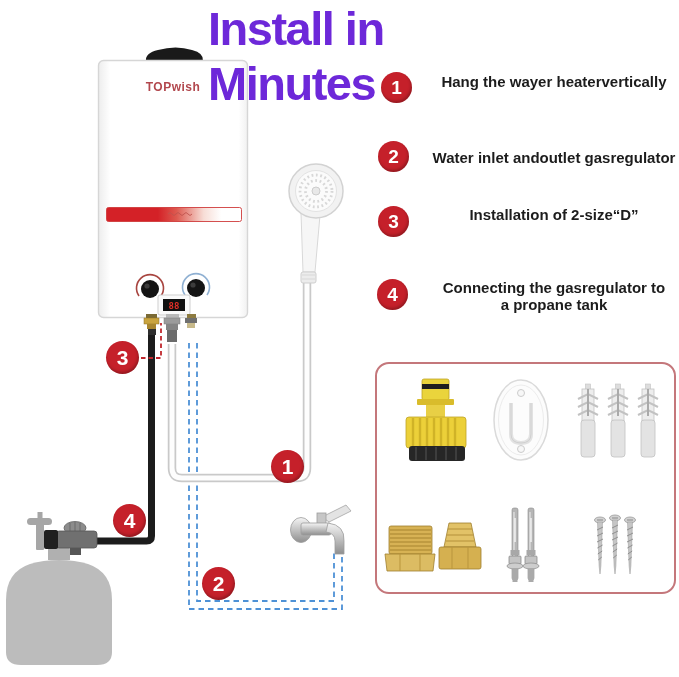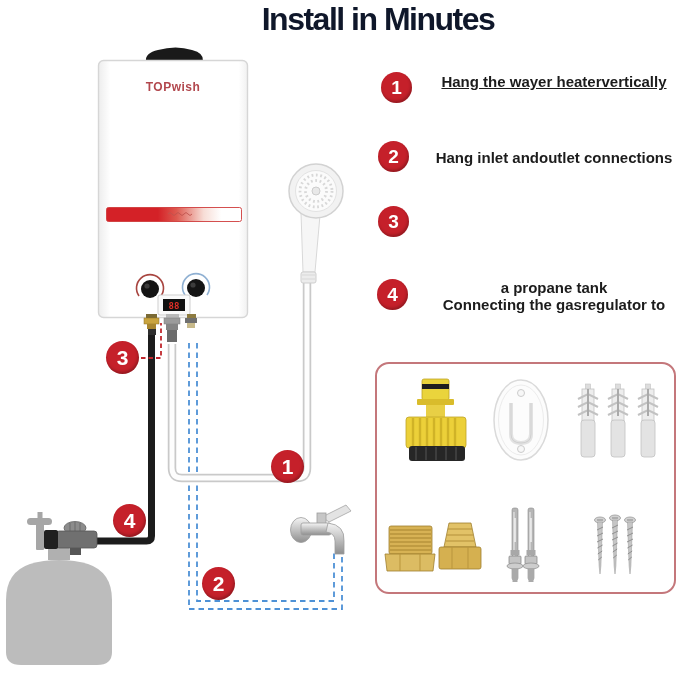--- a/index.html
+++ b/index.html
@@ -1,20 +1,20 @@
 <!DOCTYPE html>
 <html><head>
 <meta charset="utf-8">
 <style>
   html,body{margin:0;padding:0;background:#fff;}
   .canvas{position:relative;width:679px;height:677px;background:#fff;overflow:hidden;
           font-family:"Liberation Sans",sans-serif;}
   .abs{position:absolute;}
-  .title{left:208px;top:1px;width:340px;text-align:center;
-         font-size:32px;font-weight:bold;letter-spacing:-1.5px;color:#0f172a;}
+  .title{left:208px;top:1px;width:340px;
+         font-size:47px;font-weight:bold;letter-spacing:-1.5px;color:#6d28d9;}
   .brand{left:139px;top:80px;width:68px;text-align:center;
          font-size:12px;font-weight:bold;color:#b2484e;letter-spacing:.5px;}
   .badge{position:absolute;border-radius:50%;background:#c5202a;color:#fff;
          display:flex;align-items:center;justify-content:center;font-weight:bold;
          box-shadow:inset -1px -2px 3px rgba(0,0,0,.25);}
   .badge.step{width:31px;height:31px;font-size:19px;}
   .badge.callout{width:33px;height:33px;font-size:21px;}
   .step-text{position:absolute;width:250px;text-align:center;color:#1c1c1c;
              font-size:15px;line-height:17px;font-weight:bold;}
   svg{position:absolute;left:0;top:0;}
@@ -237,43 +237,44 @@
       </g>
     </g>
   </svg>
 
   <div class="abs title">Install in Minutes</div>
   <div class="abs brand">TOPwish</div>
 
   <div class="badge step" style="left:381px;top:72px;">
       <span>1</span>
     </div>
-  <div class="step-text" style="left:429px;top:73px;text-decoration:underline;">
+  <div class="step-text" style="left:429px;top:73px;">
     <div>Hang the wayer heatervertically</div>
   </div>
 
   <div class="badge step" style="left:378px;top:141px;">
       <span>2</span>
     </div>
   <div class="step-text" style="left:429px;top:149px;">
-    <div>Hang inlet andoutlet connections</div>
+    <div>Water inlet andoutlet gasregulator</div>
   </div>
 
   <div class="badge step" style="left:378px;top:206px;">
       <span>3</span>
     </div>
   <div class="step-text" style="left:429px;top:206px;">
+    <div>Installation of 2-size“D”</div>
   </div>
 
   <div class="badge step" style="left:377px;top:279px;">
       <span>4</span>
     </div>
   <div class="step-text" style="left:429px;top:279px;">
+    <div>Connecting the gasregulator to</div>
     <div>a propane tank</div>
-    <div>Connecting the gasregulator to</div>
   </div>
 
   <div class="badge callout" style="left:271px;top:450px;">
       <span>1</span>
     </div>
   <div class="badge callout" style="left:202px;top:567px;">
       <span>2</span>
     </div>
   <div class="badge callout" style="left:106px;top:341px;">
       <span>3</span>

